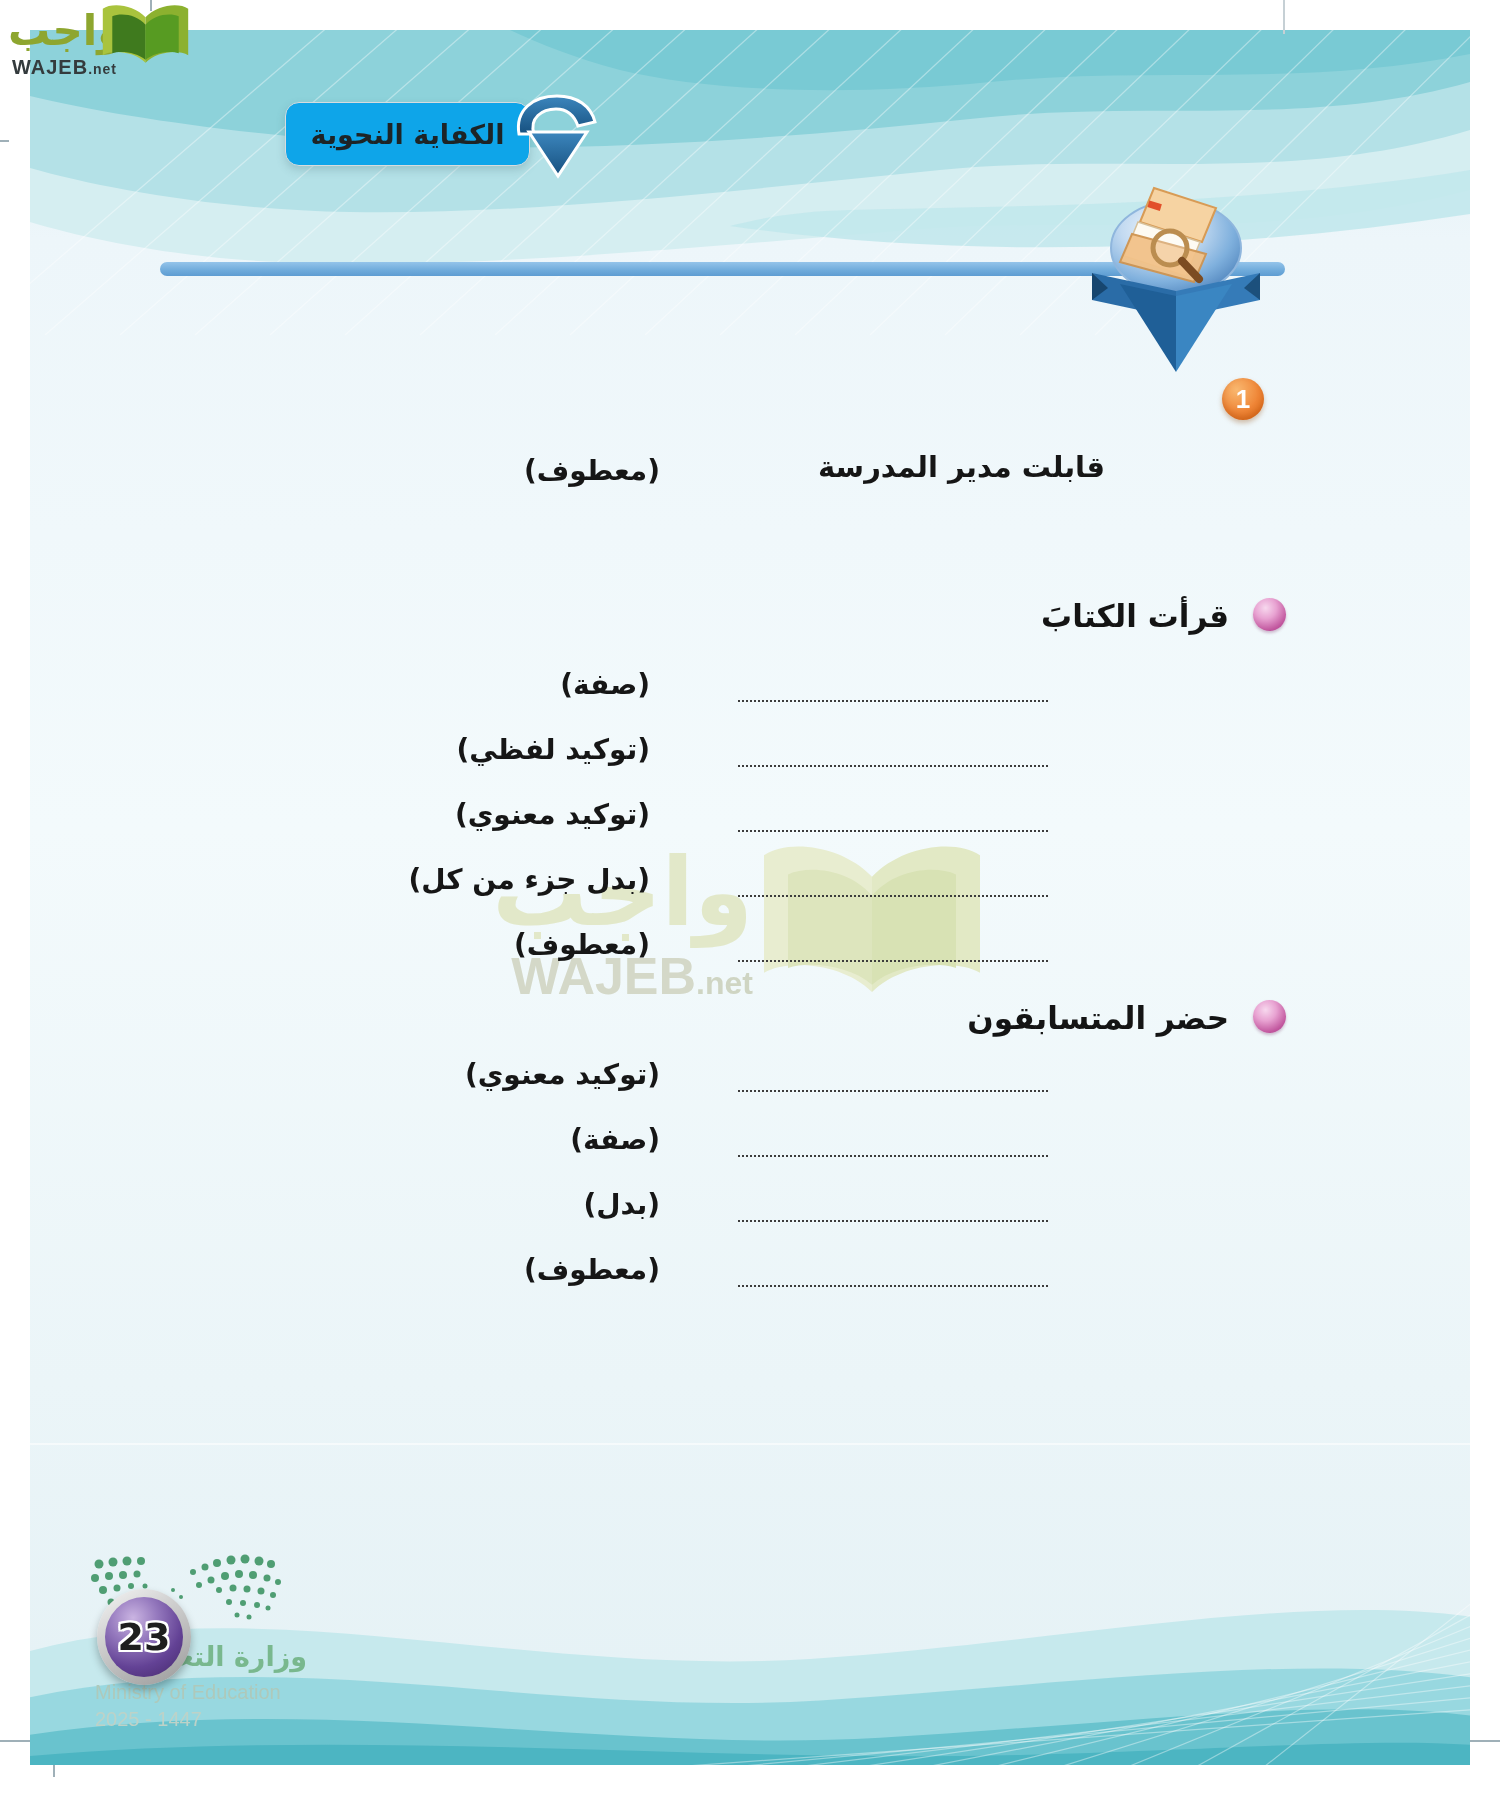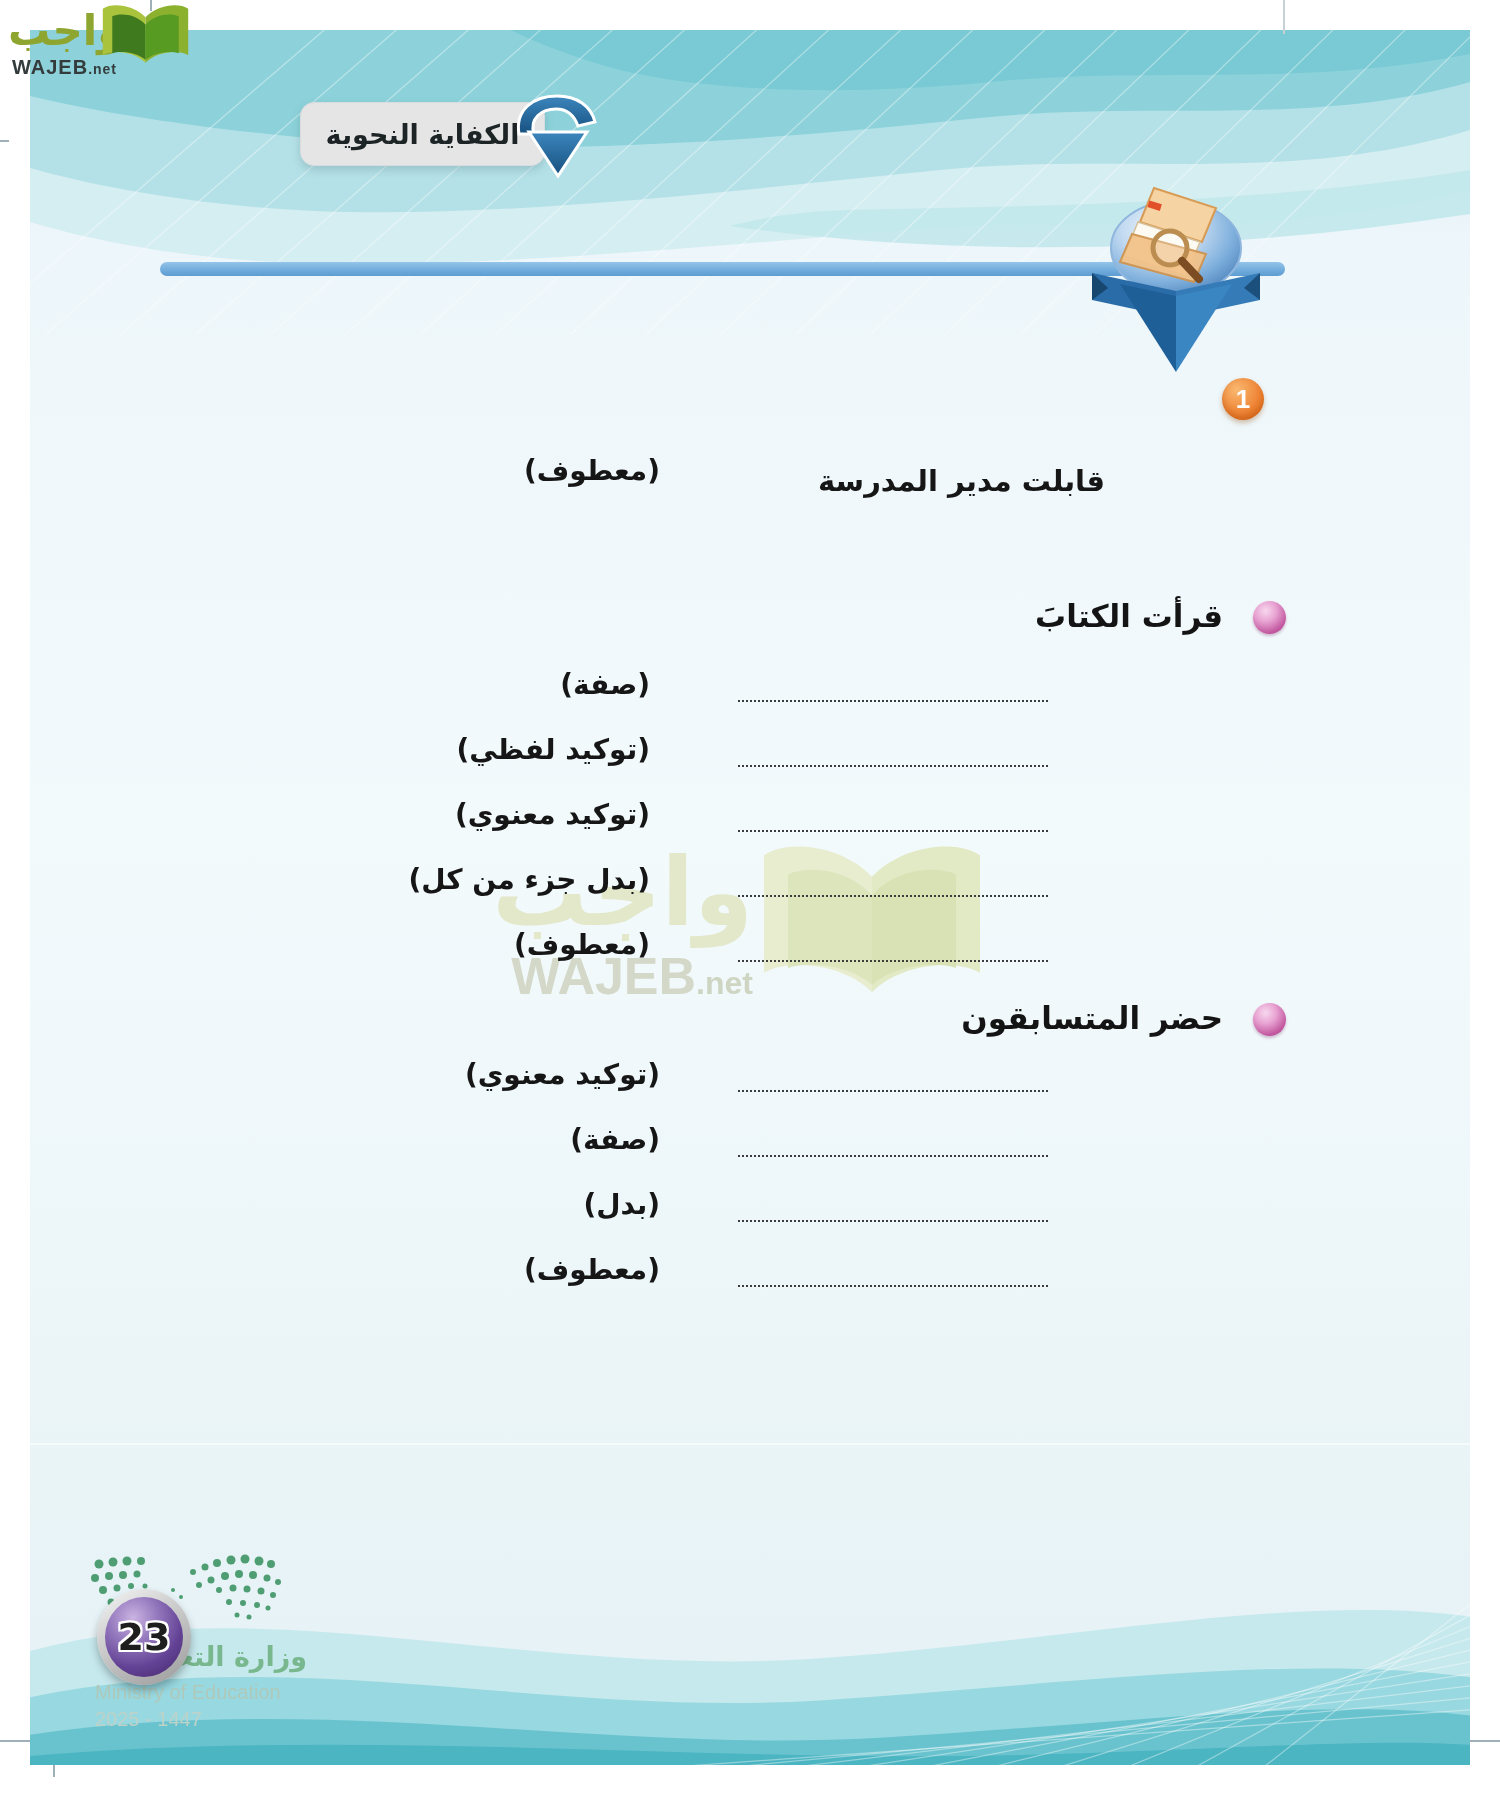--- a/index.html
+++ b/index.html
@@ -8,38 +8,38 @@
   .abs{position:absolute;}
   .page-bg{left:30px;top:30px;width:1440px;height:1735px;
            background:linear-gradient(180deg,#dcedf2 0%,#edf6fa 12%,#f3fafc 46%,#ebf5f8 78%,#e4f1f5 100%);}
   .artext{white-space:nowrap;direction:rtl;font-weight:bold;color:#161616;}
   .crop{background:#9fb0b8;}
   
   .logo-ar{font-size:42px;font-weight:bold;color:#8ea62f;direction:rtl;line-height:1;}
   .logo-en{font-size:20px;font-weight:bold;color:#343b3d;font-family:"Liberation Sans",sans-serif;letter-spacing:1px;}
   .logo-en .tld{font-size:14px;}
   
-  .tab{left:300px;top:102px;width:243px;height:62px;background:#e5e5e5;border:1px solid #d7dcde;
+  .tab{left:285px;top:102px;width:243px;height:62px;background:#0ea5e9;border:1px solid #d7dcde;
        border-radius:14px;box-shadow:0 4px 8px rgba(70,110,120,.25);
        display:flex;align-items:center;justify-content:center;}
   .tab-label{font-size:27px;font-weight:bold;color:#1d2426;direction:rtl;white-space:nowrap;}
   
   .section-title{right:537px;top:198px;font-size:46px;font-weight:bold;color:#2f9242;direction:rtl;white-space:nowrap;}
   .blue-bar{left:160px;top:262px;width:1125px;height:14px;border-radius:8px;
             background:linear-gradient(180deg,#94c4ea 0%,#6fabdb 60%,#5e9dd2 100%);}
   
   .badge{left:1222px;top:378px;width:42px;height:42px;border-radius:50%;
          background:radial-gradient(circle at 35% 28%,#f9b870 0%,#ef8637 55%,#d96613 100%);
          box-shadow:0 3px 5px rgba(150,80,20,.35), inset 0 -4px 6px rgba(160,60,0,.3);
          display:flex;align-items:center;justify-content:center;
          color:#ffffff;font-size:26px;font-weight:bold;font-family:"Liberation Sans",sans-serif;}
   .instruction{right:288px;top:386px;font-size:30px;}
   .example-line{right:395px;font-size:29px;}
   .paren-label{font-size:28px;}
-  .prompt{display:flex;align-items:flex-end;gap:30px;direction:rtl;
+  .prompt{display:flex;align-items:flex-start;gap:24px;direction:rtl;
           font-size:31px;font-weight:bold;color:#141414;right:214px;white-space:nowrap;}
   .bullet{width:33px;height:33px;border-radius:50%;flex:0 0 auto;
           background:radial-gradient(circle at 38% 30%,#f7d8ee 0%,#e8a3d2 35%,#c2589f 72%,#a63c88 100%);
           box-shadow:0 2px 3px rgba(120,40,100,.3);}
   .dotline{left:738px;width:310px;height:0;border-bottom:2.5px dotted #3c3c3c;}
   .lbl{right:850px;font-size:28px;}
   .lbl2{right:840px;}
   
   .wm-ar{left:505px;top:845px;width:248px;text-align:right;font-size:95px;font-weight:bold;
          color:#e2e8c9;direction:rtl;line-height:1;}
@@ -156,21 +156,21 @@
     <path d="M50,24 C41,13 24,11 15,15 L15,54 C24,51 41,53 50,61 Z" fill="#dde5bd"></path>
     <path d="M50,24 C59,13 76,11 85,15 L85,54 C76,51 59,53 50,61 Z" fill="#d8e2b4"></path>
   </svg>
   <div class="abs wm-ar">واجب</div>
   <div class="abs wm-en"><span>WAJEB</span><span class="tld">.net</span></div>
 
   <div class="abs badge">
       <span>1</span>
     </div>
 
-  <div class="abs artext example-line" style="top:464px">قابلت مدير المدرسة</div>
+  <div class="abs artext example-line" style="top:450px">قابلت مدير المدرسة</div>
   <div class="abs artext paren-label lbl2" style="top:454px;right:840px">(معطوف)</div>
 
   <div class="abs prompt" style="top:598px">
     <span class="bullet"></span>
     <span>قرأت الكتابَ</span>
   </div>
   <div class="abs dotline" style="top:700px"></div>
   <div class="abs artext lbl" style="top:668px">(صفة)</div>
   <div class="abs dotline" style="top:765px"></div>
   <div class="abs artext lbl" style="top:733px">(توكيد لفظي)</div>

